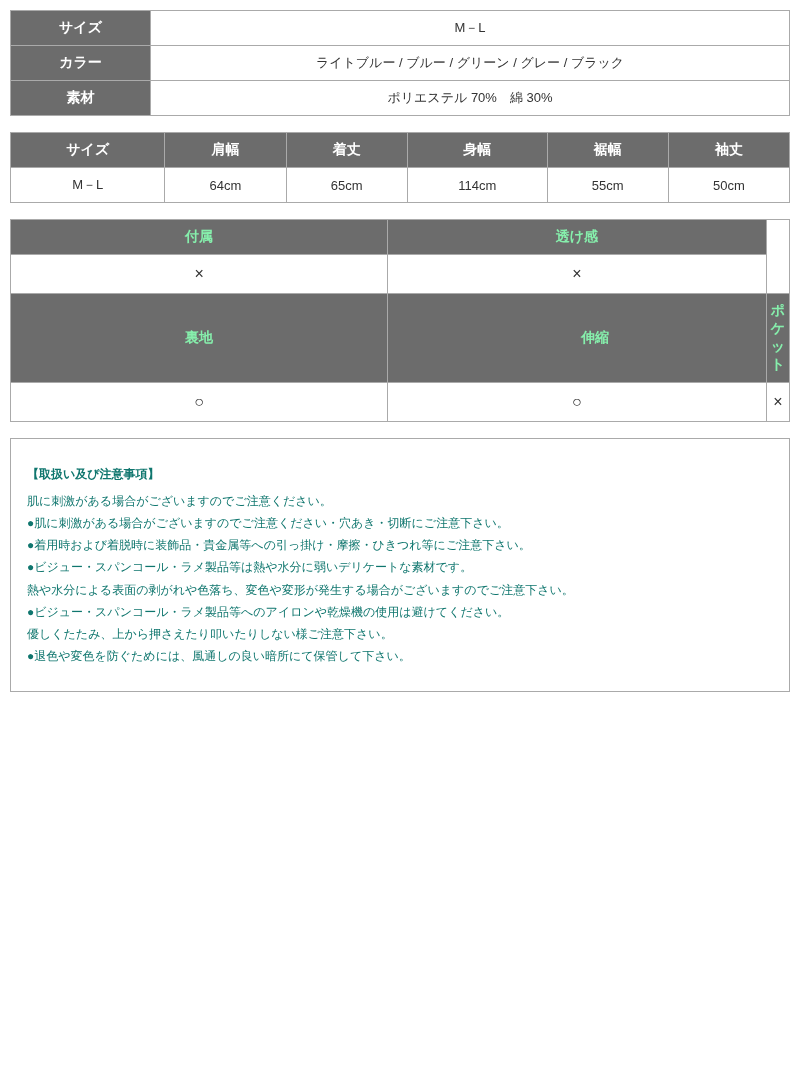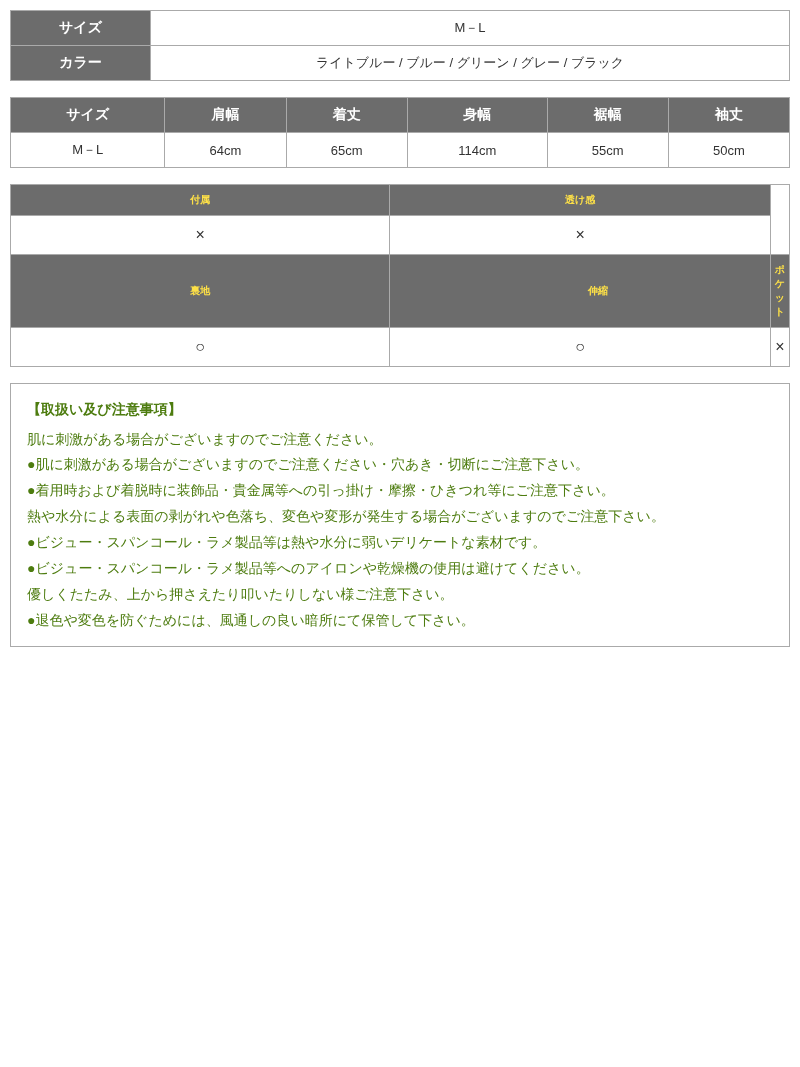--- a/index.html
+++ b/index.html
@@ -75,38 +75,38 @@
       border: 1px solid #aaa;
     }
     .features-table td {
       border: 1px solid #aaa;
       text-align: center;
       padding: 8px 4px;
       vertical-align: middle;
     }
     .features-table td.header-cell {
       background-color: #6c6c6c;
-      color: #fde047;
-      font-weight: bold;
-      font-size: 10px;
+      color: #86efac;
+      font-weight: bold;
+      font-size: 14px;
       padding: 8px 4px;
     }
     .features-table td.value-cell {
       background: #fff;
       font-size: 16px;
       padding: 10px 4px;
     }
 
     
     .notes {
       border: 1px solid #aaa;
-      padding: 12px 16px;
-      font-size: 14px;
+      padding: 24px 16px;
+      font-size: 12px;
       line-height: 1.9;
-      color: #4d7c0f;
+      color: #0f766e;
     }
     .notes .title {
       font-weight: bold;
       margin-bottom: 4px;
     }
     .notes p {
       margin: 0;
       line-height: 1.85;
     }
   </style>
@@ -116,20 +116,24 @@
 <div class="section">
   <table class="info-table">
     <tbody id="info-tbody">
         <tr>
       <td class="label">サイズ</td>
       <td class="value">M－L</td>
     </tr>
         <tr>
       <td class="label">カラー</td>
       <td class="value">ライトブルー / ブルー / グリーン / グレー / ブラック</td>
+    </tr>
+        <tr>
+      <td class="label">素材</td>
+      <td class="value">ポリエステル 70%　綿 30%</td>
     </tr>
       </tbody>
   </table>
 </div>
 
 <div class="section">
   <table class="size-table">
     <thead id="size-thead">
         <tr>
           <th>サイズ</th>
@@ -178,20 +182,20 @@
   </table>
 </div>
 
 <div class="section">
   <div class="notes">
     <div class="title">【取扱い及び注意事項】</div>
     <div id="notes-lines">
         <p>肌に刺激がある場合がございますのでご注意ください。</p>
         <p>●肌に刺激がある場合がございますのでご注意ください・穴あき・切断にご注意下さい。</p>
         <p>●着用時および着脱時に装飾品・貴金属等への引っ掛け・摩擦・ひきつれ等にご注意下さい。</p>
+        <p>●ビジュー・スパンコール・ラメ製品等は熱や水分に弱いデリケートな素材です。</p>
         <p>熱や水分による表面の剥がれや色落ち、変色や変形が発生する場合がございますのでご注意下さい。</p>
-        <p>●ビジュー・スパンコール・ラメ製品等は熱や水分に弱いデリケートな素材です。</p>
         <p>●ビジュー・スパンコール・ラメ製品等へのアイロンや乾燥機の使用は避けてください。</p>
         <p>優しくたたみ、上から押さえたり叩いたりしない様ご注意下さい。</p>
         <p>●退色や変色を防ぐためには、風通しの良い暗所にて保管して下さい。</p>
       </div>
   </div>
 </div>
 
 </body></html>

